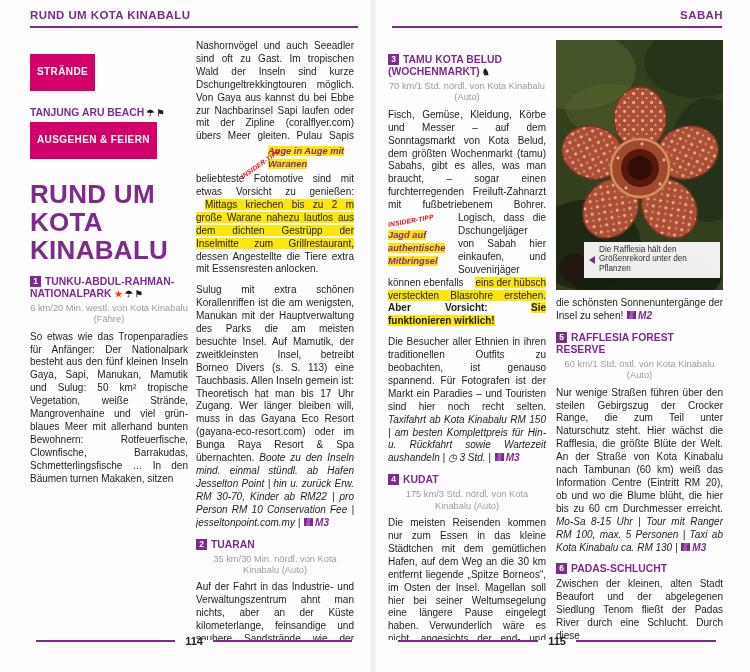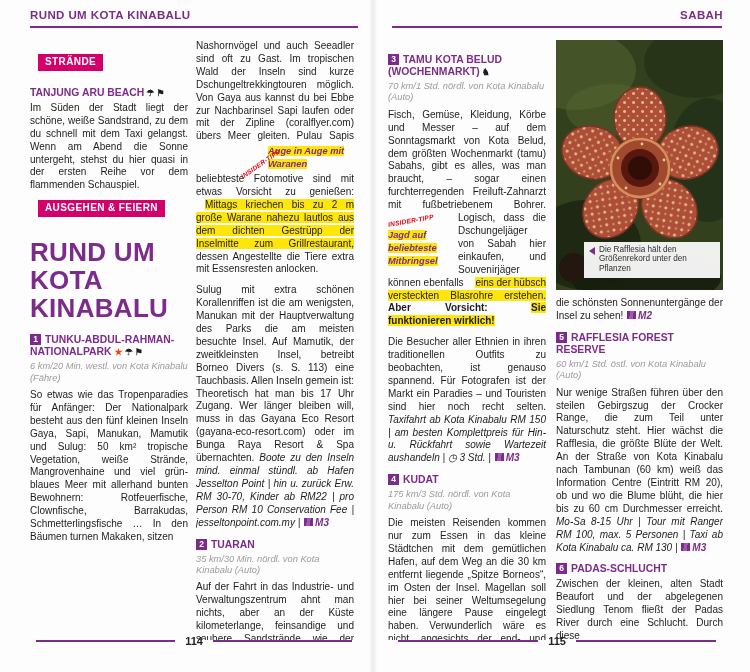--- a/index.html
+++ b/index.html
@@ -16,48 +16,48 @@
     font-family:"Liberation Sans",sans-serif;
     hyphens:auto;
   }
   .runhead{position:absolute;top:9px;font-weight:bold;font-size:11.5px;letter-spacing:.4px;color:var(--purple);}
   .hrule{position:absolute;top:26px;height:2px;background:var(--purple);}
   .fold{position:absolute;left:369px;top:0;width:8px;height:100%;
         background:linear-gradient(90deg,rgba(0,0,0,0) 0%,rgba(0,0,0,.07) 50%,rgba(0,0,0,0) 100%);}
   .col{position:absolute;top:40px;height:600px;overflow:hidden;font-size:10px;line-height:12.9px;text-align:justify;}
   p.body{margin:0 0 8px;}
   .secbox{display:inline-block;background:var(--magenta);color:#fff;font-weight:bold;font-size:10px;
-          letter-spacing:.4px;padding:2px 7px;margin:0 8px 7px;}
+          letter-spacing:.4px;padding:12px 7px;margin:0 0 7px;}
   .secbox.first{margin-top:14px;}
   .poi-head{color:var(--purple);font-weight:bold;font-size:10.4px;line-height:12px;text-align:left;margin:9px 0 3px;}
   .badge{display:inline-block;background:var(--purple);color:#fff;width:11px;height:11px;line-height:11px;
          text-align:center;font-size:8.5px;font-weight:bold;margin-right:4px;vertical-align:1px;}
   .star{color:#e8491b;font-size:9px;margin-left:3px;}
   .blkicon{color:#1c1c1c;font-size:9px;margin-left:2px;}
-  .info{color:var(--gray);font-style:italic;font-size:9.3px;line-height:11.4px;text-align:left;margin:0 0 5px;}
+  .info{color:var(--gray);font-size:9.3px;line-height:11.4px;text-align:center;margin:0 0 5px;}
   .bigtitle{color:var(--purple);font-weight:bold;font-size:26px;line-height:28px;letter-spacing:.3px;
             text-align:left;margin:14px 0 12px;}
   .hl{background:var(--yellow);margin-left:9px;}
   .bold{font-weight:bold;}
   .it{font-style:italic;}
   .mapref{color:var(--purple);font-style:italic;font-weight:bold;white-space:nowrap;}
   .mapicon{display:inline-block;width:9px;height:8px;margin:0 2px 0 1px;
            background:linear-gradient(100deg,#7c2b8b 33%,#a058b5 33% 66%,#7c2b8b 66%);}
   .tip{text-align:left;}
   .tip-r{float:right;width:86px;margin:2px 0 2px 5px;position:relative;padding-left:22px;}
   .tip-r .tip-label{position:absolute;left:-8px;top:13px;transform:rotate(-35deg);}
   .tip-l{float:left;width:64px;margin:2px 6px 2px 0;}
   .tip-l .tip-label{display:inline-block;transform:rotate(-10deg);margin-bottom:1px;}
   .tip-label{color:var(--red);font-size:6.6px;font-weight:bold;font-style:italic;white-space:nowrap;letter-spacing:.2px;}
   .tip-text{background:var(--yellow);color:var(--purple);font-weight:bold;font-style:italic;
             font-size:9.3px;line-height:11px;}
   .photo{position:relative;width:167px;height:250px;margin:0 0 7px;}
   .photo svg{display:block;}
   .caption{position:absolute;right:3px;bottom:12px;width:126px;background:rgba(255,255,255,.93);
-           padding:3px 5px 4px;display:flex;gap:4px;align-items:flex-start;
+           padding:3px 5px 4px;display:flex;gap:4px;align-items:center;
            font-size:8.2px;line-height:9.8px;color:#2e2e2e;text-align:left;}
   .cap-arrow{width:0;height:0;border-top:4px solid transparent;border-bottom:4px solid transparent;
              border-right:6px solid var(--purple);margin-top:2px;flex:none;}
   .footer{position:absolute;bottom:25px;display:flex;align-items:center;gap:10px;}
   .footer .line{height:2px;background:var(--purple);flex:1;}
   .pagenum{font-weight:bold;font-size:11px;color:#222;}
 </style>
 </head>
 <body>
 
@@ -67,21 +67,20 @@
 <div class="hrule" style="left:392px;width:330px"></div>
 <div class="fold"></div>
 
 <div class="col" style="left:30px;width:158px">
   <div>
     <span class="secbox first">STRÄNDE</span>
   </div>
   <div class="poi-head">
     <span>TANJUNG ARU BEACH</span><span class="blkicon">☂</span><span class="blkicon">⚑</span>
   </div>
-  <p class="body">Im Süden der Stadt liegt der schöne, weiße Sandstrand, zu dem du schnell mit dem Taxi gelangst. Wenn am Abend die Sonne untergeht, stehst du hier quasi in der ersten Reihe vor dem flammenden Schauspiel.</p>
   <div>
     <span class="secbox">AUSGEHEN &amp; FEIERN</span>
   </div>
   <div class="bigtitle">RUND UM KOTA KINABALU</div>
   <div class="poi-head">
     <span class="badge">1</span><span>TUNKU-ABDUL-RAHMAN-NATIONALPARK</span><span class="star">★</span><span class="blkicon">☂</span><span class="blkicon">⚑</span>
   </div>
   <div class="info">6 km/20 Min. westl. von Kota Kinabalu (Fähre)</div>
   <p class="body">So etwas wie das Tropenparadies für Anfänger: Der Nationalpark besteht aus den fünf kleinen Inseln Gaya, Sapi, Manukan, Mamutik und Sulug: 50 km² tropische Vegetation, weiße Strände, Mangrovenhaine und viel grün-blaues Meer mit allerhand bunten Bewohnern: Rotfeuerfische, Clownfische, Barrakudas, Schmetterlingsfische … In den Bäumen turnen Makaken, sitzen</p>
 </div>
@@ -114,21 +113,21 @@
 
 <div class="col" style="left:388px;width:158px">
   <div class="poi-head" style="margin-top:14px">
     <span class="badge">3</span><span>TAMU KOTA BELUD (WOCHENMARKT)</span><span class="blkicon">♞</span>
   </div>
   <div class="info">70 km/1 Std. nördl. von Kota Kinabalu (Auto)</div>
   <p class="body">
     <span>Fisch, Gemüse, Kleidung, Körbe und Messer – auf dem Sonntagsmarkt von Kota Belud, dem größten Wochenmarkt (tamu) Sabahs, gibt es alles, was man braucht, – sogar einen furchterregenden Freiluft-Zahnarzt mit fußbetriebenem Bohrer. </span>
     <span class="tip tip-l">
       <span class="tip-label">INSIDER-TIPP</span>
-      <span class="tip-text">Jagd auf beliebteste Mitbringsel</span>
+      <span class="tip-text">Jagd auf authentische Mitbringsel</span>
     </span>
     <span>Logisch, dass die Dschungeljäger von Sabah hier einkaufen, und Souvenirjäger können ebenfalls </span>
     <span class="hl">eins der hübsch versteckten Blasrohre erstehen.</span>
     <span class="bold"> Aber Vorsicht: </span>
     <span class="hl bold">Sie funktionieren wirklich!</span>
   </p>
   <p class="body">
     <span>Die Besucher aller Ethnien in ihren traditionellen Outfits zu beobachten, ist genauso spannend. Für Fotografen ist der Markt ein Paradies – und Touristen sind hier noch recht selten. </span>
     <span class="it">Taxifahrt ab Kota Kinabalu RM 150 | am besten Komplettpreis für Hin- u. Rückfahrt sowie Wartezeit aushandeln | </span>
     <span class="it">◷</span>

